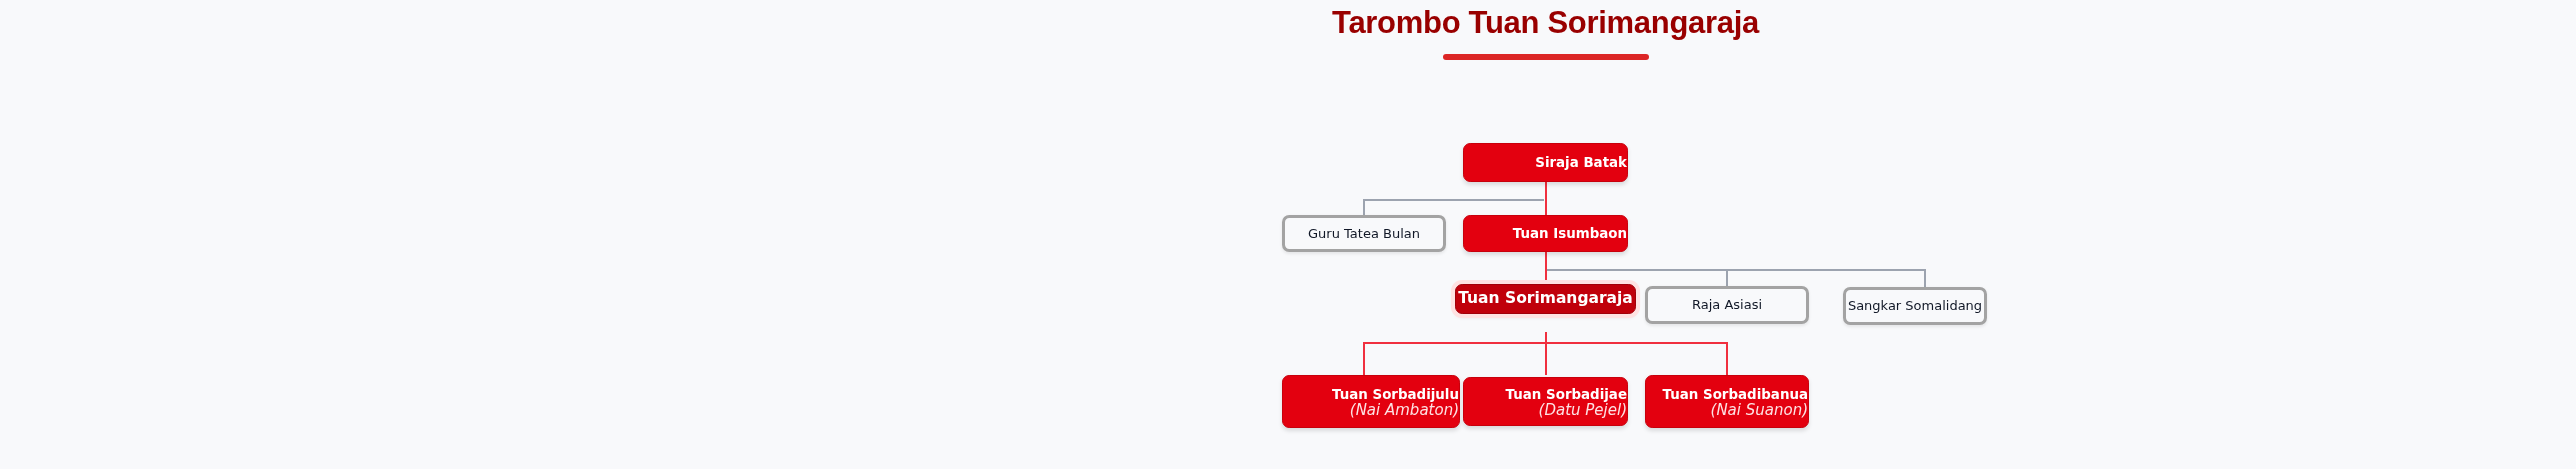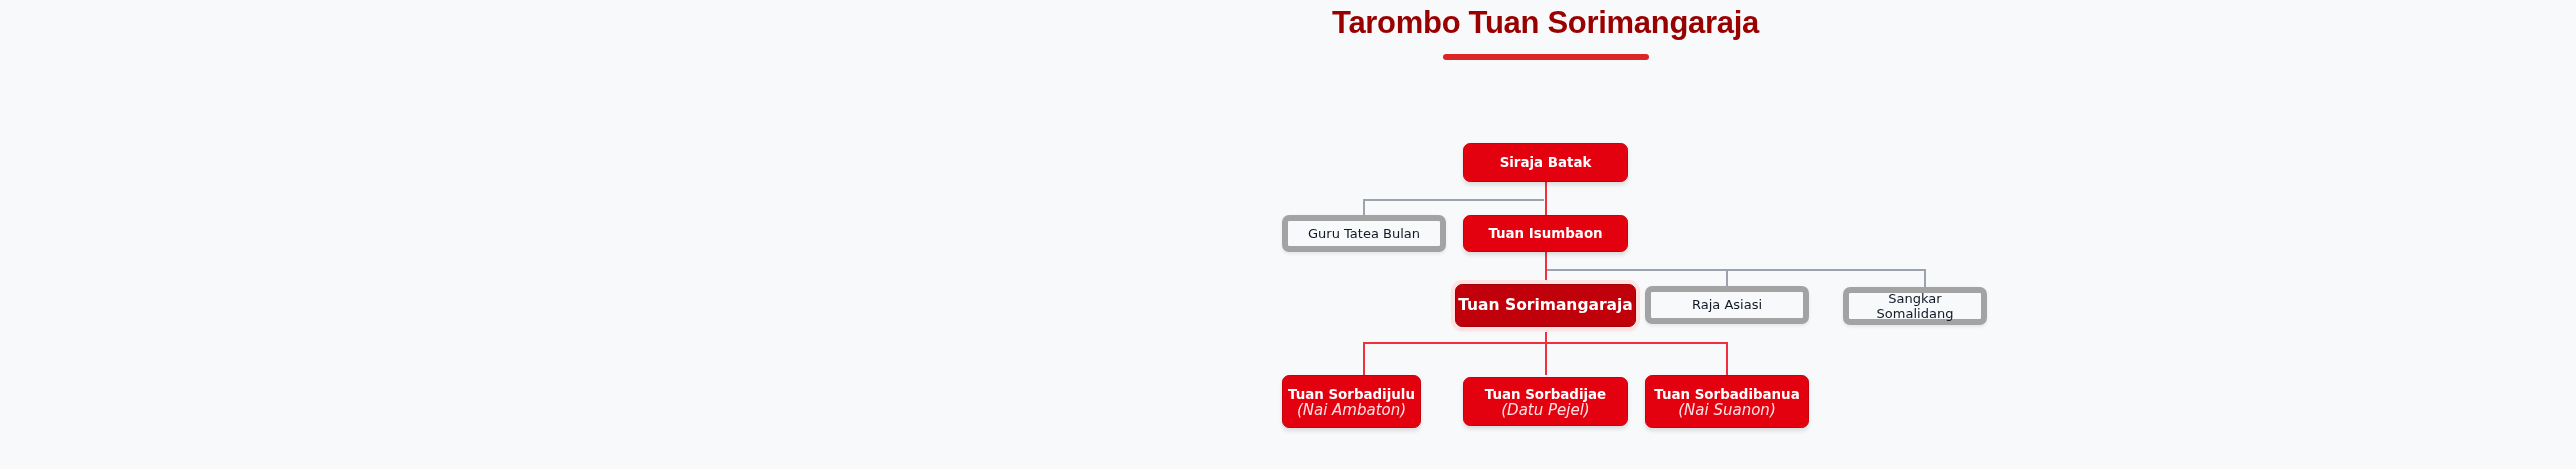--- a/index.html
+++ b/index.html
@@ -21,23 +21,24 @@
   .line.red { background:#f0303f; }
   .line.gray { background:#9ca3af; }
   .node {
     position:absolute; box-sizing:border-box; border-radius:7.2px;
     display:flex; flex-direction:column; align-items:center; justify-content:center;
     text-align:center;
   }
   .node.red {
     background:#e3000f; border:1px solid #c8000c; color:#ffffff;
     box-shadow:0 2.1px 4.1px rgba(0,0,0,0.12);
+    align-items:flex-end;
   }
   .node.white {
-    background:#f8f9fb; border:6px solid #a3a3a3; color:#111827;
+    background:#f8f9fb; border:3px solid #a3a3a3; color:#111827;
     box-shadow:0 1.5px 3.1px rgba(0,0,0,0.08);
   }
   .node.focus {
     background:#c0000b; border:1px solid #a0000a; color:#ffffff;
     box-shadow:0 0 0 4.1px #ffe2e2, 0 2.1px 4.1px rgba(0,0,0,0.12);
   }
   .name-red { font-weight:bold; font-size:13.4px; line-height:15.5px; }
   .name-white { font-size:13px; line-height:15.5px; }
   .name-focus { font-weight:bold; font-size:15.5px; line-height:17.5px; }
   .sub { font-style:italic; font-size:15px; line-height:11.3px; color:#fde2e4; margin-top:3.1px; }
@@ -66,31 +67,31 @@
   <span class="name-red">Siraja Batak</span>
 </div>
 
 <div class="node white" style="left:1282px; top:215px; width:164px; height:37px;">
   <span class="name-white">Guru Tatea Bulan</span>
 </div>
 <div class="node red" style="left:1463px; top:215px; width:165px; height:37px;">
   <span class="name-red">Tuan Isumbaon</span>
 </div>
 
-<div class="node focus" style="left:1455px; top:284px; width:181px; height:43px;">
+<div class="node focus" style="left:1455px; top:284px; width:181px; height:30px;">
   <span class="name-focus">Tuan Sorimangaraja</span>
 </div>
 <div class="node white" style="left:1645px; top:286px; width:164px; height:38px;">
   <span class="name-white">Raja Asiasi</span>
 </div>
 <div class="node white" style="left:1843px; top:287px; width:144px; height:38px;">
   <span class="name-white">Sangkar Somalidang</span>
 </div>
 
-<div class="node red" style="left:1282px; top:375px; width:139px; height:53px;">
+<div class="node red" style="left:1282px; top:375px; width:178px; height:53px;">
   <span class="name-red">Tuan Sorbadijulu</span>
   <span class="sub">(Nai Ambaton)</span>
 </div>
 <div class="node red" style="left:1463px; top:377px; width:165px; height:49px;">
   <span class="name-red">Tuan Sorbadijae</span>
   <span class="sub">(Datu Pejel)</span>
 </div>
 <div class="node red" style="left:1645px; top:375px; width:164px; height:53px;">
   <span class="name-red">Tuan Sorbadibanua</span>
   <span class="sub">(Nai Suanon)</span>

